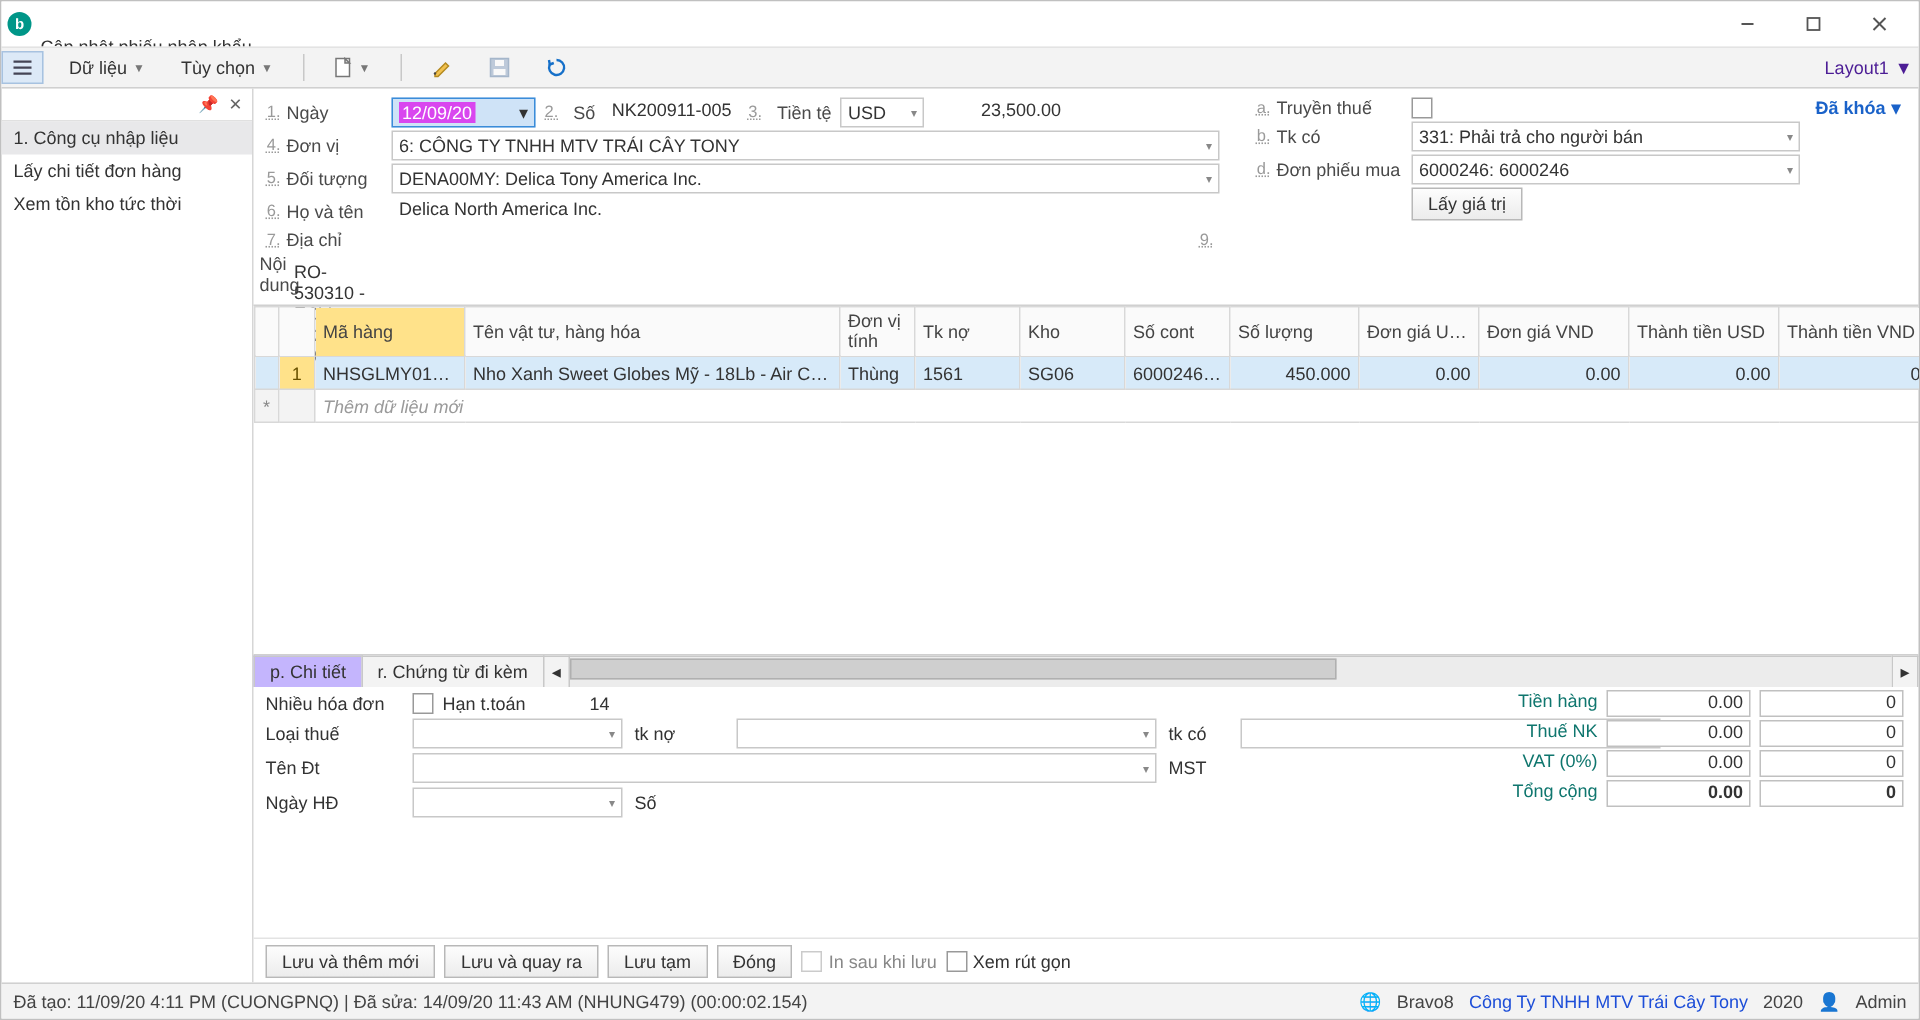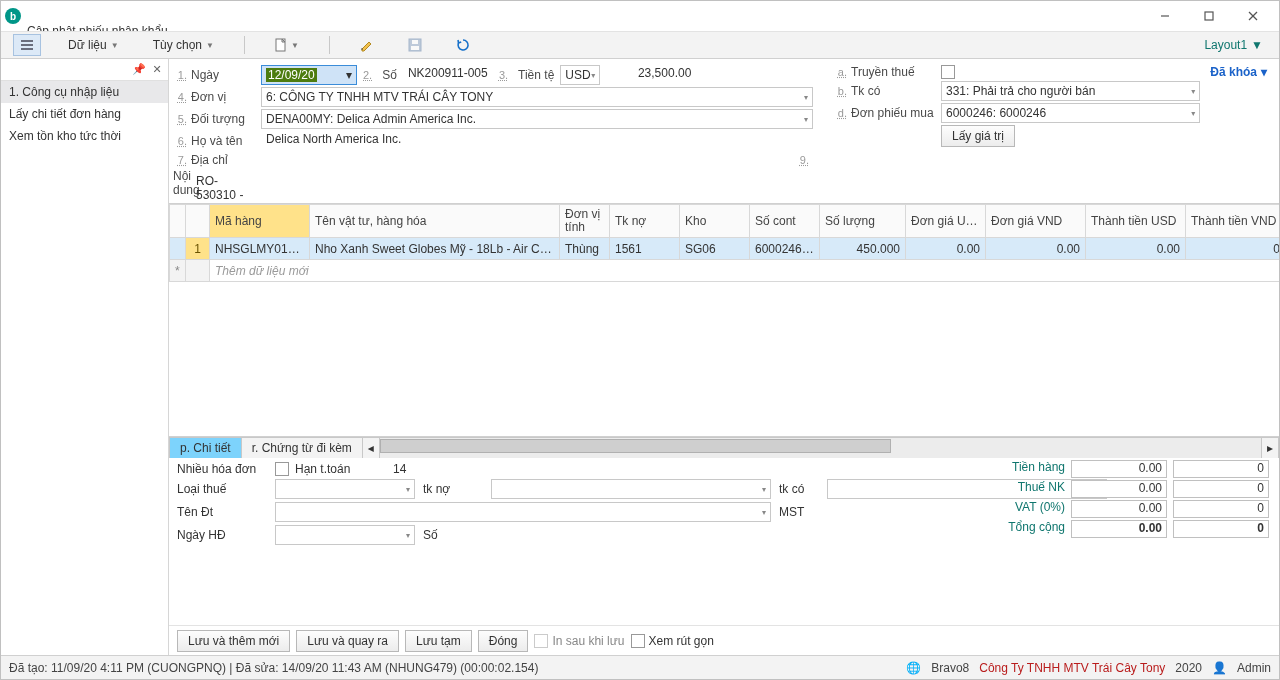--- a/index.html
+++ b/index.html
@@ -2,46 +2,46 @@
 <html><head>
 <meta charset="utf-8">
 <style>
   * { box-sizing: border-box; font-family: "Segoe UI", Tahoma, sans-serif; font-size: 12px; }
   body { margin: 0; background: #fff; color: #333; overflow: hidden; }
   .window { width: 1280px; height: 680px; display: flex; flex-direction: column; border: 1px solid #c0c0c0; }
   .titlebar { height: 30px; display: flex; align-items: center; padding: 0 4px; background: #fff; }
   .titlebar .app-icon { width: 16px; height: 16px; border-radius: 50%; background: #009688; margin-right: 6px; display:flex;align-items:center;justify-content:center;color:#fff;font-weight:bold;font-size:10px;}
   .titlebar .title { flex: 1; margin-top: 29px; }
   .winbtn { width: 44px; height: 28px; display: flex; align-items: center; justify-content: center; color:#555; }
-  .toolbar { height: 28px; background: #f3f3f3; border-top:1px solid #e3e3e3; border-bottom:1px solid #d0d0d0; display:flex; align-items:center; padding: 0 12px; gap:20px; }
+  .toolbar { height: 28px; background: #f3f3f3; border-top:1px solid #e3e3e3; border-bottom:1px solid #d0d0d0; display:flex; align-items:center; padding: 0 0; gap:10px; }
   .tbtn { height: 22px; padding: 0 6px; display:flex; align-items:center; gap:4px; border:1px solid transparent; }
   .tbtn.active { border:1px solid #a7c2e0; background:#dce9f7; }
   .tbtn .caret { font-size:8px; color:#777; }
   .sep { width:1px; height:18px; background:#c8c8c8; margin:0 3px; }
-  .layout-sel { margin-left:auto; padding-right:4px; display:flex; align-items:flex-end; gap:4px; color:#0f766e;}
+  .layout-sel { margin-left:auto; padding-right:4px; display:flex; align-items:flex-end; gap:4px; color:#4c1d95;}
   .body { flex:1; display:flex; min-height:0; }
   .sidebar { width:168px; border-right:1px solid #d6d6d6; display:flex; flex-direction:column; }
   .side-head { height:22px; display:flex; justify-content:flex-end; align-items:center; gap:4px; padding-right:4px; border-bottom:1px solid #e0e0e0; }
   .pin,.cls { width:14px; height:14px; display:flex;align-items:center;justify-content:center; color:#666; font-size:11px; }
   .side-item { padding:4px 8px; cursor:default; }
   .side-item.sel { background:#e8e8ea; }
   .main { flex:1; display:flex; flex-direction:column; min-width:0; }
   .form-area { display:flex; gap:20px; padding:6px 10px 6px 4px; }
   .form-col { display:grid; grid-template-columns: 18px 70px 1fr; row-gap:2px; align-items:center; }
   .form-col.left { flex: 0 0 640px; }
   .form-col.right { flex: 1; grid-template-columns: 18px 90px 1fr; align-content:start; }
   .fnum { color:#9a9a9a; text-align:right; padding-right:4px; text-decoration: underline dotted; font-size:11px;}
   .flab { color:#4a4a4a; }
   .finput, .fsel { height:20px; border:1px solid #c8c8c8; background:#fff; padding:0 4px; width:100%; }
   .finput.ro { border-color:transparent; background:transparent; }
   .fsel { display:flex; align-items:center; justify-content:space-between; }
   .fsel .caret { color:#888; font-size:8px; }
   .row1-right { display:flex; gap:6px; align-items:center; }
   .date-sel { width:96px; border:1px solid #3a8cd9; background:#cfe3f7; height:20px; display:flex; align-items:center; justify-content:space-between; padding:0 4px; }
-  .date-sel .val{ background:#4d7c0f; color:#fff; padding:0 2px; }
+  .date-sel .val{ background:#d946ef; color:#fff; padding:0 2px; }
   .lock-flag { display:flex; align-items:center; gap:4px; color:#1a62c9; font-weight:600; margin-left:auto; }
   .right-top { display:flex; align-items:flex-start; }
   .checkbox { width:14px; height:14px; border:1px solid #999; background:#fff; }
   .btn { height:22px; padding:0 10px; border:1px solid #b8b8b8; background:linear-gradient(#fdfdfd,#ececec); display:inline-flex; align-items:center; }
   
   .grid-wrap { flex:1; display:flex; flex-direction:column; border-top:1px solid #d0d0d0; min-height:0; }
   .grid { flex:1; overflow:auto; }
   table.g { border-collapse:collapse; width:100%; table-layout:fixed; }
   table.g th, table.g td { border:1px solid #d8d8d8; padding:3px 5px; height:22px; overflow:hidden; white-space:nowrap; text-overflow:ellipsis; }
   table.g th { background:#fafafa; font-weight:normal; color:#444; text-align:left; position:sticky; top:0; }
@@ -49,33 +49,33 @@
   .rownum { width:24px; text-align:center; background:#f3f3f3; color:#888; }
   .rowhead { width:14px; background:#f3f3f3; }
   tr.row-sel td { background:#d7eaf9; }
   tr.row-sel td.rownum{ background:#ffe28a; color:#6a5200; }
   .num { text-align:right; }
   .placeholder-row td { color:#9a9a9a; font-style:italic; }
   .placeholder-row .rowhead::before { content:"*"; color:#888; font-style:normal; }
   
   .tabs-row { height:22px; display:flex; align-items:stretch; border-top:1px solid #d0d0d0; }
   .tab { padding:2px 10px; border:1px solid #c8c8c8; border-bottom:none; background:#f3f3f3; margin-right:-1px; display:flex; align-items:center;}
-  .tab.active { background:#7dd3fc; }
+  .tab.active { background:#c4b5fd; }
   .tab-scroll { width:18px; display:flex; align-items:center; justify-content:center; border:1px solid #c8c8c8; border-bottom:none; background:#f3f3f3; }
   .tabs-track { flex:1; border-top:1px solid #c8c8c8; background:#ececec; position:relative; }
   .tabs-thumb { position:absolute; left:0; top:1px; height:14px; width:58%; background:#cfcfcf; border:1px solid #b0b0b0;}
   .totals { position:absolute; right:10px; display:grid; grid-template-columns:auto 96px 96px; gap:2px 6px; }
   .totals .tl { text-align:right; color:#0f766e; }
   .totals .tv { height:18px; border:1px solid #c0c0c0; text-align:right; padding:0 4px; background:#fff; }
   .detail-wrap { position:relative; }
   .action-row { height:30px; display:flex; align-items:center; gap:6px; padding:3px 8px; border-top:1px solid #e3e3e3; }
   .chk-inline{ display:flex; align-items:center; gap:4px; color:#888; }
   .statusbar { height:24px; background:#f3f3f3; border-top:1px solid #d0d0d0; display:flex; align-items:center; padding:0 8px; color:#444; gap:8px;}
   .statusbar .right { margin-left:auto; display:flex; gap:10px; align-items:center; }
-  .bravo-link { color:#b91c1c; }
+  .bravo-link { color:#1d4ed8; }
   svg{display:block;}
 </style>
 </head>
 <body>
 
 <div class="window">
 
   <div class="titlebar">
     <div class="app-icon">b</div>
     <div class="title">Cập nhật phiếu nhập khẩu</div>
@@ -170,38 +170,38 @@
             <div class="row1-right">
               <div class="date-sel">
                   <span class="val">12/09/20</span>
                   <span class="caret">▾</span>
                 </div>
               <span class="fnum">2.</span>
               <span class="flab">Số</span>
               <span class="finput ro" style="width:90px">NK200911-005</span>
               <span class="fnum">3.</span>
               <span class="flab">Tiền tệ</span>
-              <div class="fsel" style="width:40px">
+              <div class="fsel" style="width:56px">
                   <span>USD</span>
                   <span class="caret">▾</span>
                 </div>
               <span class="finput ro num" style="width:90px">23,500.00</span>
             </div>
 
             <div class="fnum">4.</div>
             <div class="flab">Đơn vị</div>
             <div class="fsel">
                 <span>6: CÔNG TY TNHH MTV TRÁI CÂY TONY</span>
                 <span class="caret">▾</span>
               </div>
 
             <div class="fnum">5.</div>
             <div class="flab">Đối tượng</div>
             <div class="fsel">
-                <span>DENA00MY: Delica Admin America Inc.</span>
+                <span>DENA00MY: Delica Tony America Inc.</span>
                 <span class="caret">▾</span>
               </div>
 
             <div class="fnum">6.</div>
             <div class="flab">Họ và tên</div>
             <div class="finput ro">Delica North America Inc.</div>
 
             <div class="fnum">7.</div>
             <div class="flab">Địa chỉ</div>
 

